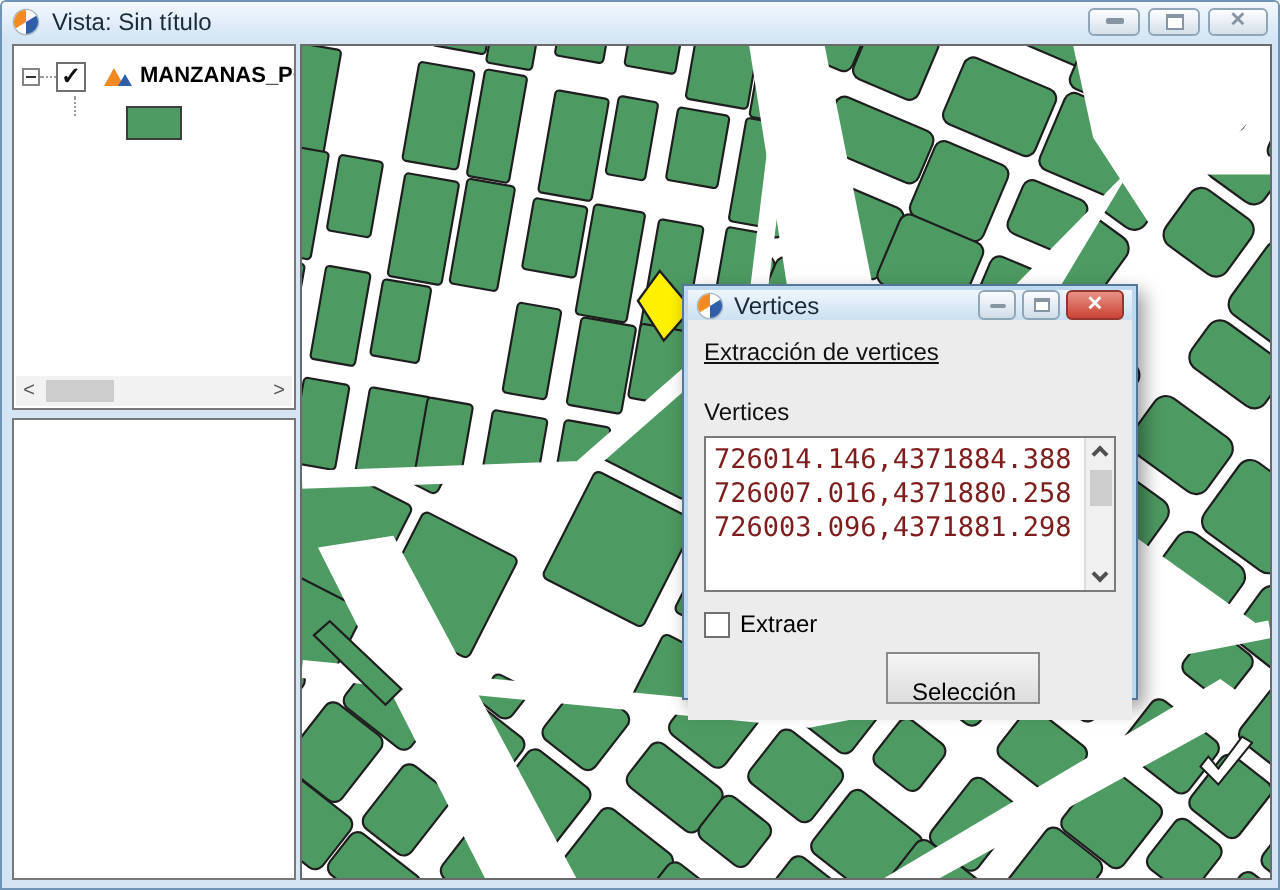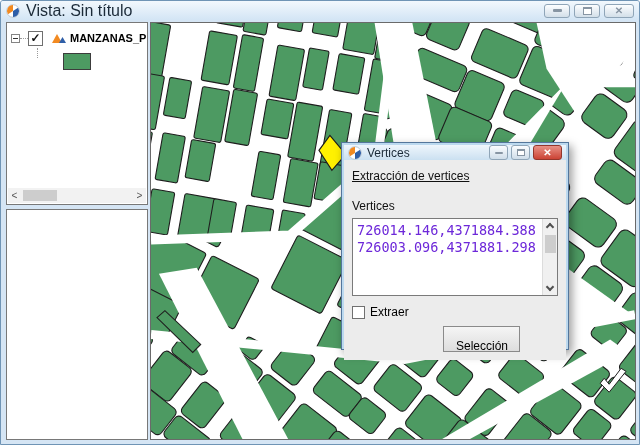--- a/index.html
+++ b/index.html
@@ -6,21 +6,21 @@
   *{box-sizing:border-box;}
   :root{ --blk:#4D9A62; --ln:#1E1E1E; }
 
   .window{position:relative;width:640px;height:445px;background:#D5E5F4;
     border:1px solid #6F94B5;border-radius:3px 3px 0 0;overflow:hidden;}
 
   
   .titlebar{height:19px;display:flex;align-items:center;padding:0 5px;
     background:linear-gradient(#F2F8FD,#D3E5F5);}
   .app-icon{width:14px;height:14px;flex:none;}
-  .title{font-size:16px;color:#1b2a38;margin-left:6px;white-space:nowrap;text-align:center;}
+  .title{font-size:12px;color:#1b2a38;margin-left:6px;white-space:nowrap;text-align:center;}
   .winbtns{margin-left:auto;display:flex;gap:4px;}
   .wbtn{width:26px;height:14px;border:1px solid #8FA5B8;border-radius:3px;
     background:linear-gradient(#FDFEFF,#D3DFE9);display:flex;align-items:center;
     justify-content:center;color:#7C8B99;padding:0;cursor:default;}
   .wbtn.close{width:30px;}
   .g-min{width:9px;height:3px;background:#8795A3;border-radius:1px;}
   .g-max{width:9px;height:8px;border:1px solid #8795A3;border-top:2px solid #8795A3;background:#fff;}
   .g-x{font-size:10px;font-weight:bold;line-height:1;color:#8795A3;}
 
   
@@ -73,21 +73,21 @@
     justify-content:center;color:#7C8B99;padding:0;cursor:default;}
   .dbtn.close{width:29px;border-color:#93362C;background:linear-gradient(#E89186,#CB4335);}
   .dbtn.close .g-x{color:#fff;}
   .dbtn .g-min{width:8px;height:2px;}
   .dbtn .g-max{width:8px;height:7px;}
   .dlg-body{flex:1;background:#ECECEC;padding:8px;display:flex;flex-direction:column;}
   .dlg-desc{font-size:12px;color:#111;margin-top:1px;text-decoration:underline;}
   .dlg-label{font-size:12px;color:#111;margin-top:16px;}
   .vlist{height:78px;margin-top:5px;border:1px solid #7A7A7A;background:#fff;display:flex;overflow:hidden;}
   .vlines{flex:1;font-family:"DejaVu Sans Mono",monospace;font-size:13.5px;line-height:17px;
-    padding:3px 0 0 4px;white-space:nowrap;overflow:hidden;color:#6d28d9;}
+    padding:3px 0 0 4px;white-space:nowrap;overflow:hidden;color:#7f1d1d;}
   .vscroll{width:15px;background:#F0F0F0;border-left:1px solid #DCDCDC;display:flex;
     flex-direction:column;align-items:center;padding:4px 0;}
   .chev{width:6px;height:6px;border-left:2px solid #505050;border-top:2px solid #505050;flex:none;}
   .chev.up{transform:rotate(45deg);margin-top:1px;}
   .chev.down{transform:rotate(225deg);margin-top:auto;margin-bottom:1px;}
   .vthumb{width:11px;height:18px;background:#CDCDCD;margin-top:5px;flex:none;}
   .cbrow{display:flex;align-items:center;margin-top:9px;}
   .cb{width:13px;height:13px;border:1px solid #707070;background:#fff;flex:none;}
   .cblabel{font-size:12px;margin-left:5px;color:#000;}
   .selbtn{margin:7px 38px 0 auto;width:77px;height:20px;border:1px solid #8A8A8A;
@@ -641,20 +641,21 @@
             <span class="g-x">✕</span>
           </button>
       </span>
     </div>
     <div class="dlg-body">
       <div class="dlg-desc">Extracción de vertices</div>
       <div class="dlg-label">Vertices</div>
       <div class="vlist">
         <div class="vlines">
           <div>726014.146,4371884.388</div>
+          <div>726007.016,4371880.258</div>
           <div>726003.096,4371881.298</div>
         </div>
         <div class="vscroll">
           <span class="chev up"></span>
           <span class="vthumb"></span>
           <span class="chev down"></span>
         </div>
       </div>
       <div class="cbrow">
         <span class="cb"></span>

